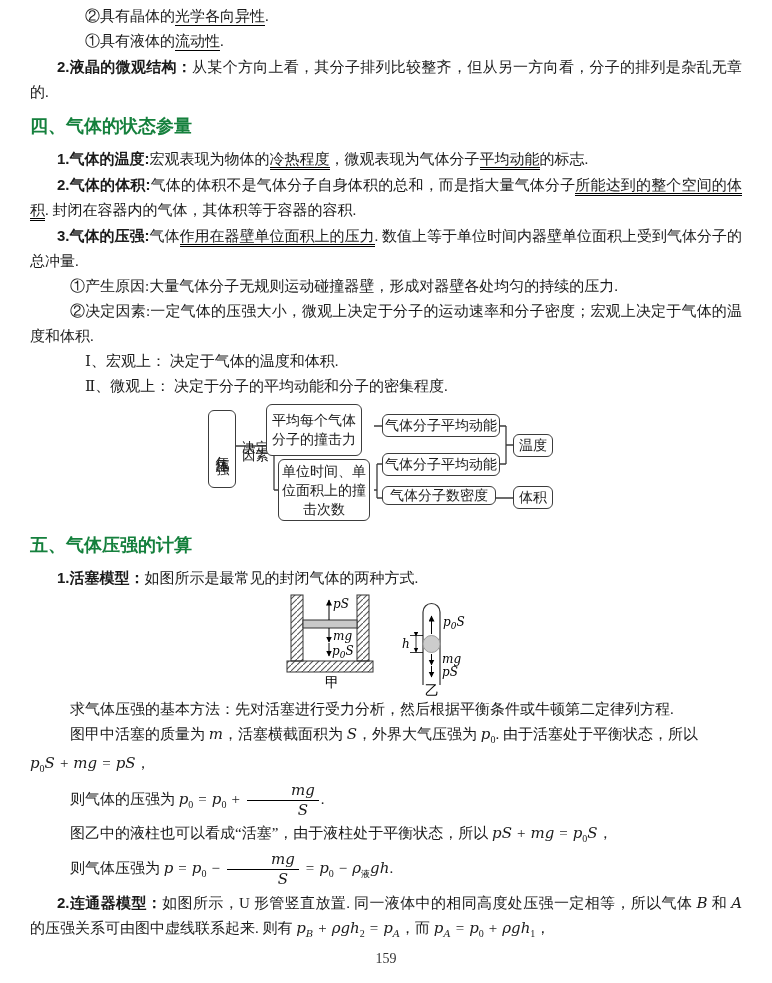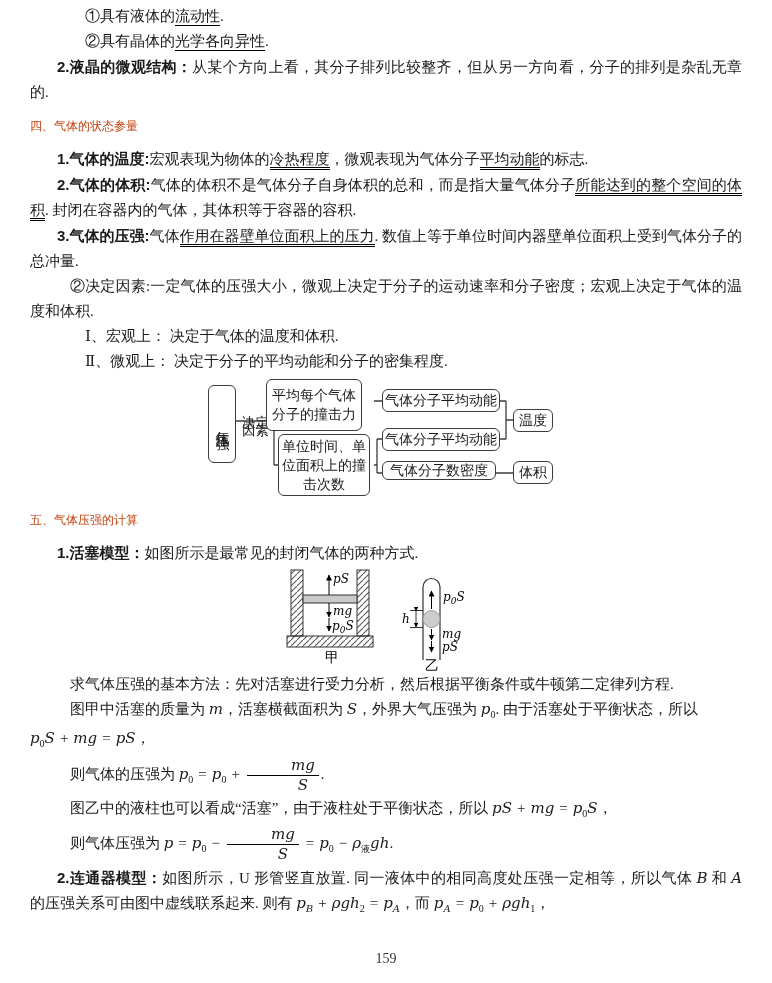--- a/index.html
+++ b/index.html
@@ -3,22 +3,22 @@
 <meta charset="utf-8">
 <style>
   html,body{margin:0;padding:0;background:#e8e8e8;}
   .page{position:relative;width:772px;height:983px;background:#ffffff;color:#1a1a1a;
         font-family:"Liberation Serif","DejaVu Serif",serif;font-size:15px;overflow:hidden;}
   .content{padding:4px 30px 0 30px;}
   p{margin:0;line-height:25px;text-align:justify;}
   .ind2{text-indent:27px;}
   .ind3{text-indent:40px;}
   .ind4{text-indent:55px;}
-  h2{margin:9px 0 8px 0;font-size:12px;line-height:24px;font-weight:400;
-     font-family:"Liberation Sans","DejaVu Sans",sans-serif;color:#c2410c;}
+  h2{margin:9px 0 8px 0;font-size:18px;line-height:24px;font-weight:700;
+     font-family:"Liberation Sans","DejaVu Sans",sans-serif;color:#15803d;}
   .bl{font-weight:700;font-family:"Liberation Sans","DejaVu Sans",sans-serif;}
   .su{border-bottom:1.5px solid #000;padding-bottom:1px;}
   .du{border-bottom:3.5px double #000;}
   .v{font-style:italic;font-family:"DejaVu Serif",serif;}
   sub{font-size:10px;vertical-align:-4px;line-height:0;}
   sub.vi{font-style:italic;font-family:"DejaVu Serif",serif;}
   sub.cjk{font-size:9px;}
   .op{padding:0 5px;}
   .eq{line-height:28px;margin-top:2px;}
   .eqline{line-height:44px;}
@@ -41,34 +41,35 @@
   .cap{font:14px "Liberation Serif","DejaVu Serif",serif;}
   .pagenum{position:absolute;left:0;right:0;bottom:16px;text-align:center;
            font-size:14px;color:#333;}
 </style>
 </head>
 <body>
 
 <div class="page">
   <div class="content">
 
+    <p class="ind4"><span>②具有晶体的</span><span class="su">光学各向异性</span><span>.</span></p>
+
     <p class="ind4"><span>①具有液体的</span><span class="su">流动性</span><span>.</span></p>
-
-    <p class="ind4"><span>②具有晶体的</span><span class="su">光学各向异性</span><span>.</span></p>
 
     <p class="ind2"><span class="bl">2.液晶的微观结构：</span><span>从某个方向上看，其分子排列比较整齐，但从另一方向看，分子的排列是杂乱无章的.</span></p>
 
     <h2>四、气体的状态参量</h2>
 
     <p class="ind2"><span class="bl">1.气体的温度:</span><span>宏观表现为物体的</span><span class="du">冷热程度</span><span>，微观表现为气体分子</span><span class="du">平均动能</span><span>的标志.</span></p>
 
     <p class="ind2"><span class="bl">2.气体的体积:</span><span>气体的体积不是气体分子自身体积的总和，而是指大量气体分子</span><span class="du">所能达到的整个空间的体积</span><span>. 封闭在容器内的气体，其体积等于容器的容积.</span></p>
 
     <p class="ind2"><span class="bl">3.气体的压强:</span><span>气体</span><span class="du">作用在器壁单位面积上的压力</span><span>. 数值上等于单位时间内器壁单位面积上受到气体分子的总冲量.</span></p>
 
+    <p class="ind3"><span>①产生原因:大量气体分子无规则运动碰撞器壁，形成对器壁各处均匀的持续的压力.</span></p>
 
     <p class="ind3"><span>②决定因素:一定气体的压强大小，微观上决定于分子的运动速率和分子密度；宏观上决定于气体的温度和体积.</span></p>
 
     <p class="ind4"><span>Ⅰ、宏观上： 决定于气体的温度和体积.</span></p>
 
     <p class="ind4"><span>Ⅱ、微观上： 决定于分子的平均动能和分子的密集程度.</span></p>
 
     <div class="flowchart">
       <svg class="flow-lines" width="355" height="122">
         <path d="M36,44 H74 M74,24 V88 M74,24 H78 M74,88 H78 M174,24 H182 M174,88 H177 M177,62 V96 M177,62 H182 M177,96 H182 M300,24 H306 M300,62 H306 M306,24 V62 M306,43 H313 M296,96 H313" stroke="#3c3c3c" stroke-width="1.3" fill="none"></path>

